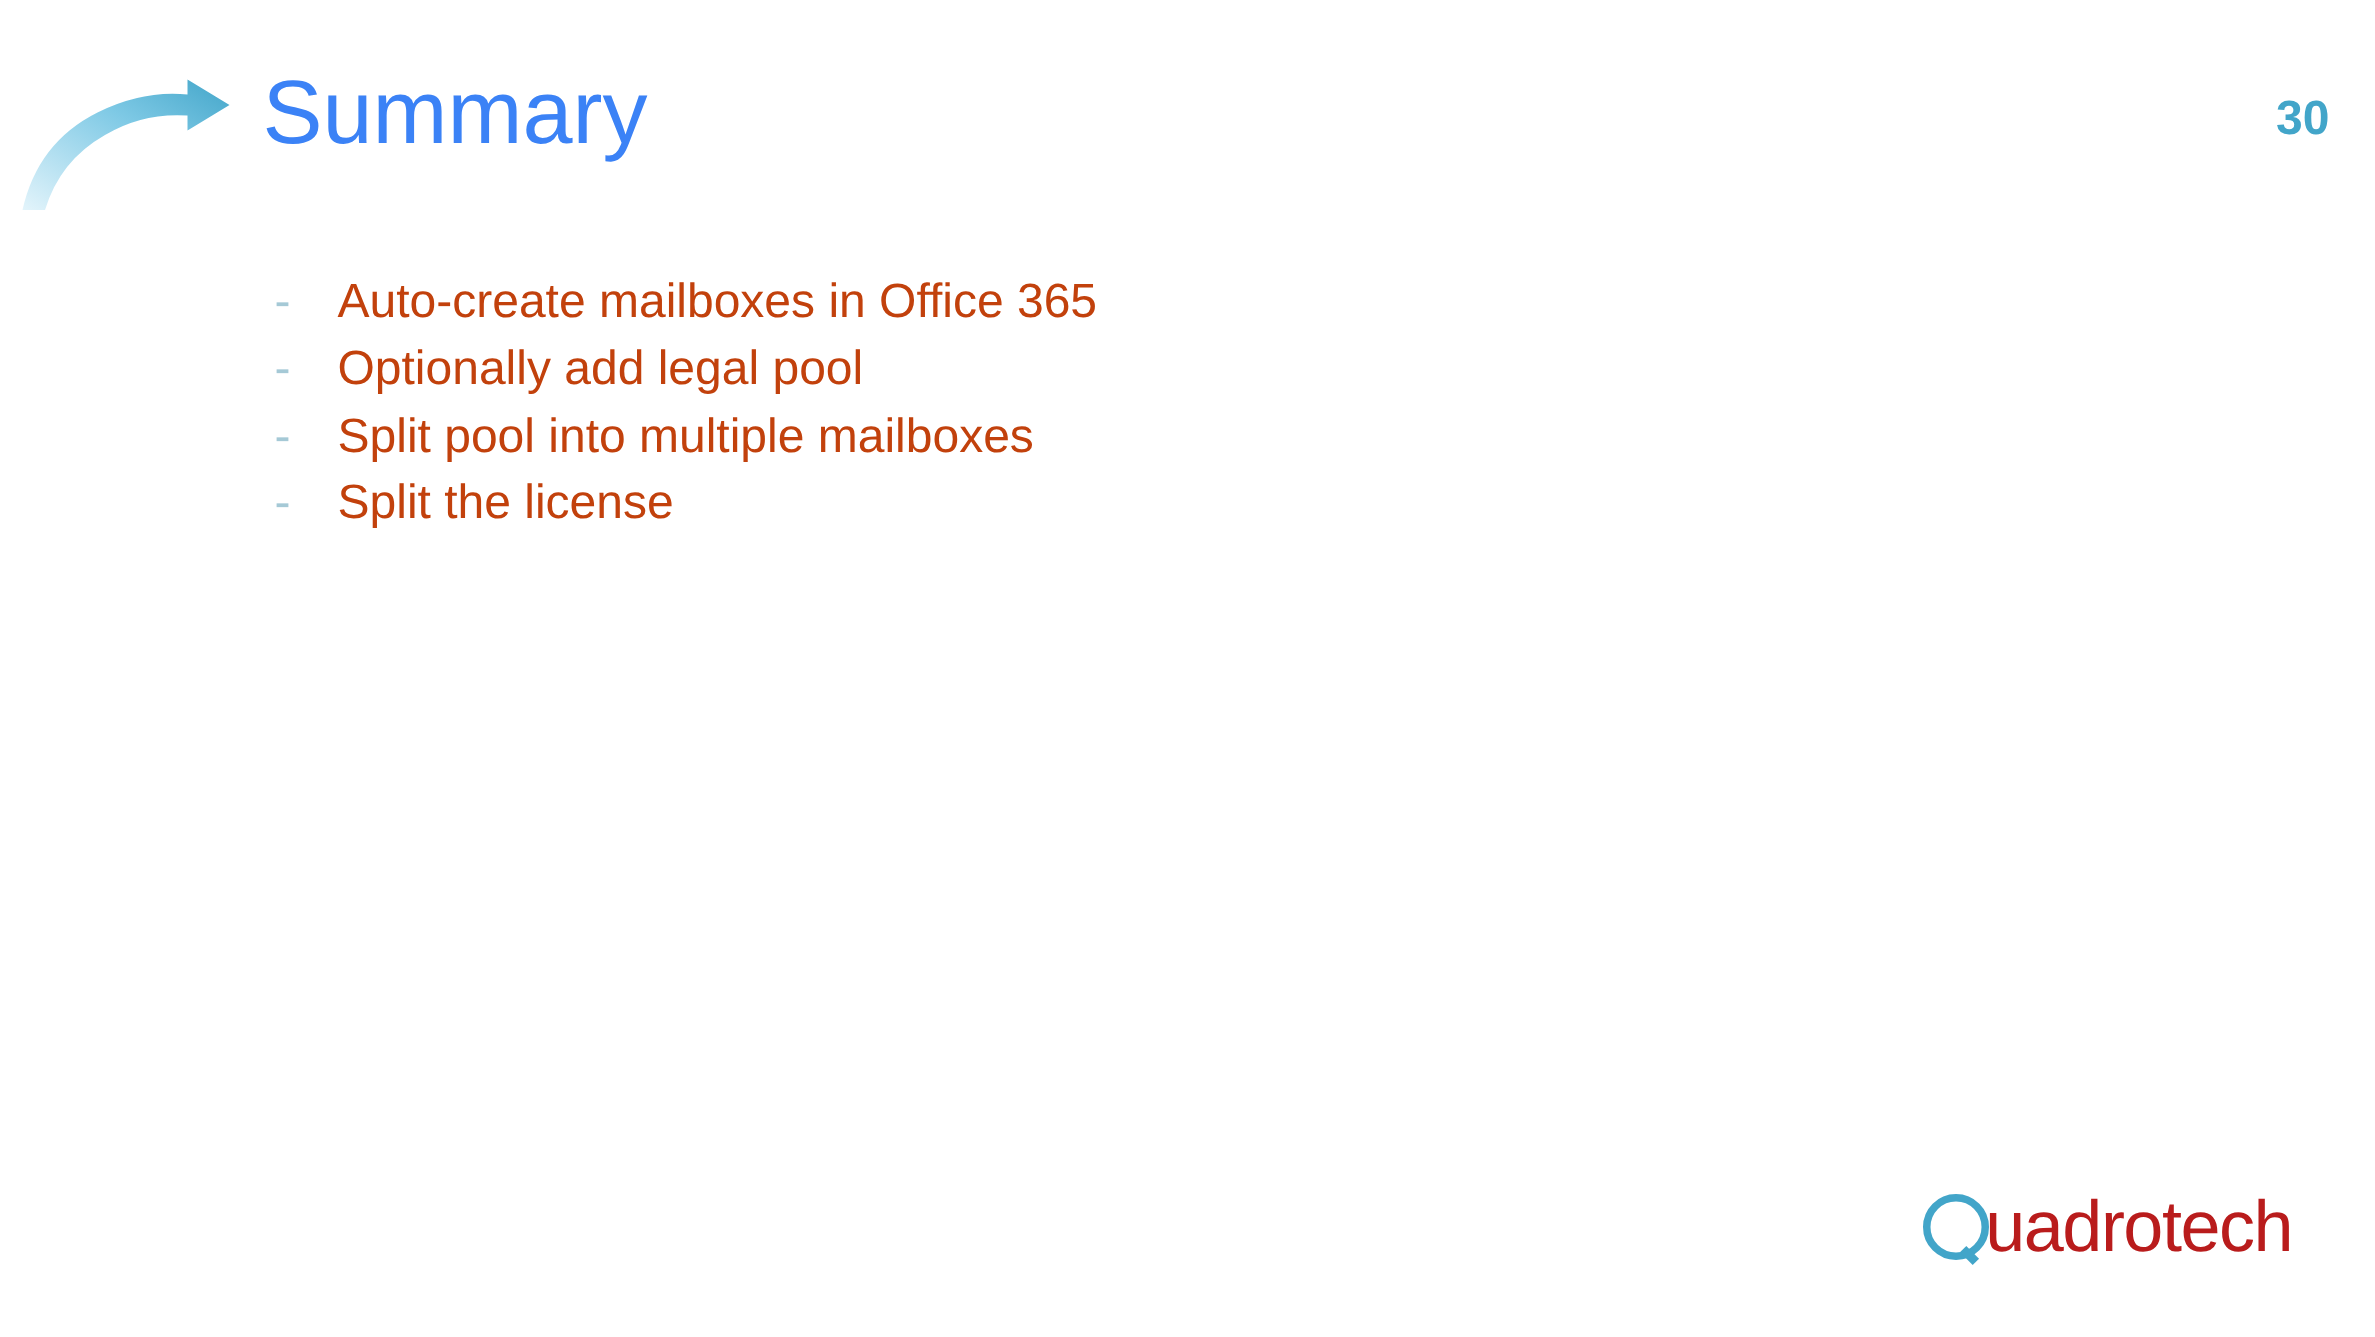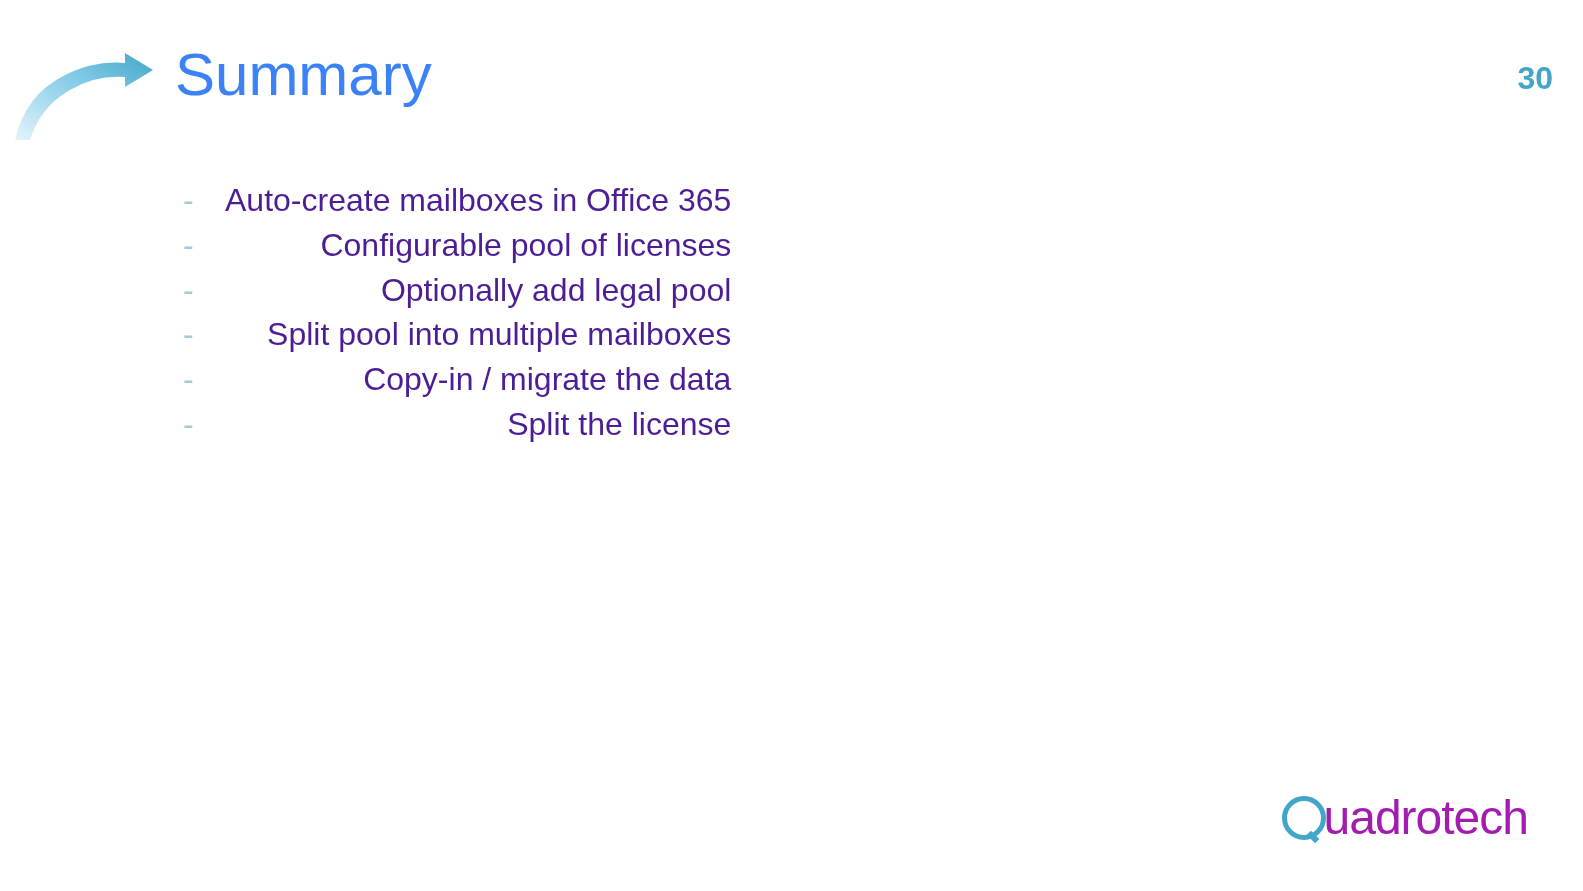--- a/index.html
+++ b/index.html
@@ -40,38 +40,37 @@
       font-weight: 400;
     }
     .bullet-list {
       position: absolute;
       top: 178px;
       left: 175px;
       list-style: none;
     }
     .bullet-list li {
       font-size: 32px;
-      color: #4c1d95;
+      color: #c2410c;
       line-height: 1.4;
       padding-left: 50px;
       position: relative;
-      text-align: right;
     }
     .bullet-list li::before {
       content: "-";
       position: absolute;
       left: 8px;
       color: #a5c9d6;
     }
     .logo {
       position: absolute;
       bottom: 45px;
       right: 55px;
       font-size: 48px;
-      color: #a21caf;
+      color: #b91c1c;
       font-weight: 400;
       letter-spacing: -1px;
     }
     .logo-q {
       display: inline-block;
       width: 44px;
       height: 44px;
       border: 5px solid #42a5c9;
       border-radius: 50%;
       position: relative;
@@ -103,22 +102,20 @@
       <stop offset="100%" style="stop-color:#42a5c9;stop-opacity:1"></stop>
     </linearGradient>
   </defs>
   <path d="M 10 95 Q 20 50, 60 30 Q 90 15, 120 18 L 120 8 L 148 25 L 120 42 L 120 32 Q 90 30, 65 45 Q 35 62, 25 95 Z" fill="url(#arrowGrad)"></path>
 </svg>
 
 <h1 class="title">Summary</h1>
 
 <ul class="bullet-list">
   <li>Auto-create mailboxes in Office 365</li>
-  <li>Configurable pool of licenses</li>
   <li>Optionally add legal pool</li>
   <li>Split pool into multiple mailboxes</li>
-  <li>Copy-in / migrate the data</li>
   <li>Split the license</li>
 </ul>
 
 <div class="logo">
   <span class="logo-q"></span><span>uadrotech</span>
 </div>
 
 </body></html>

